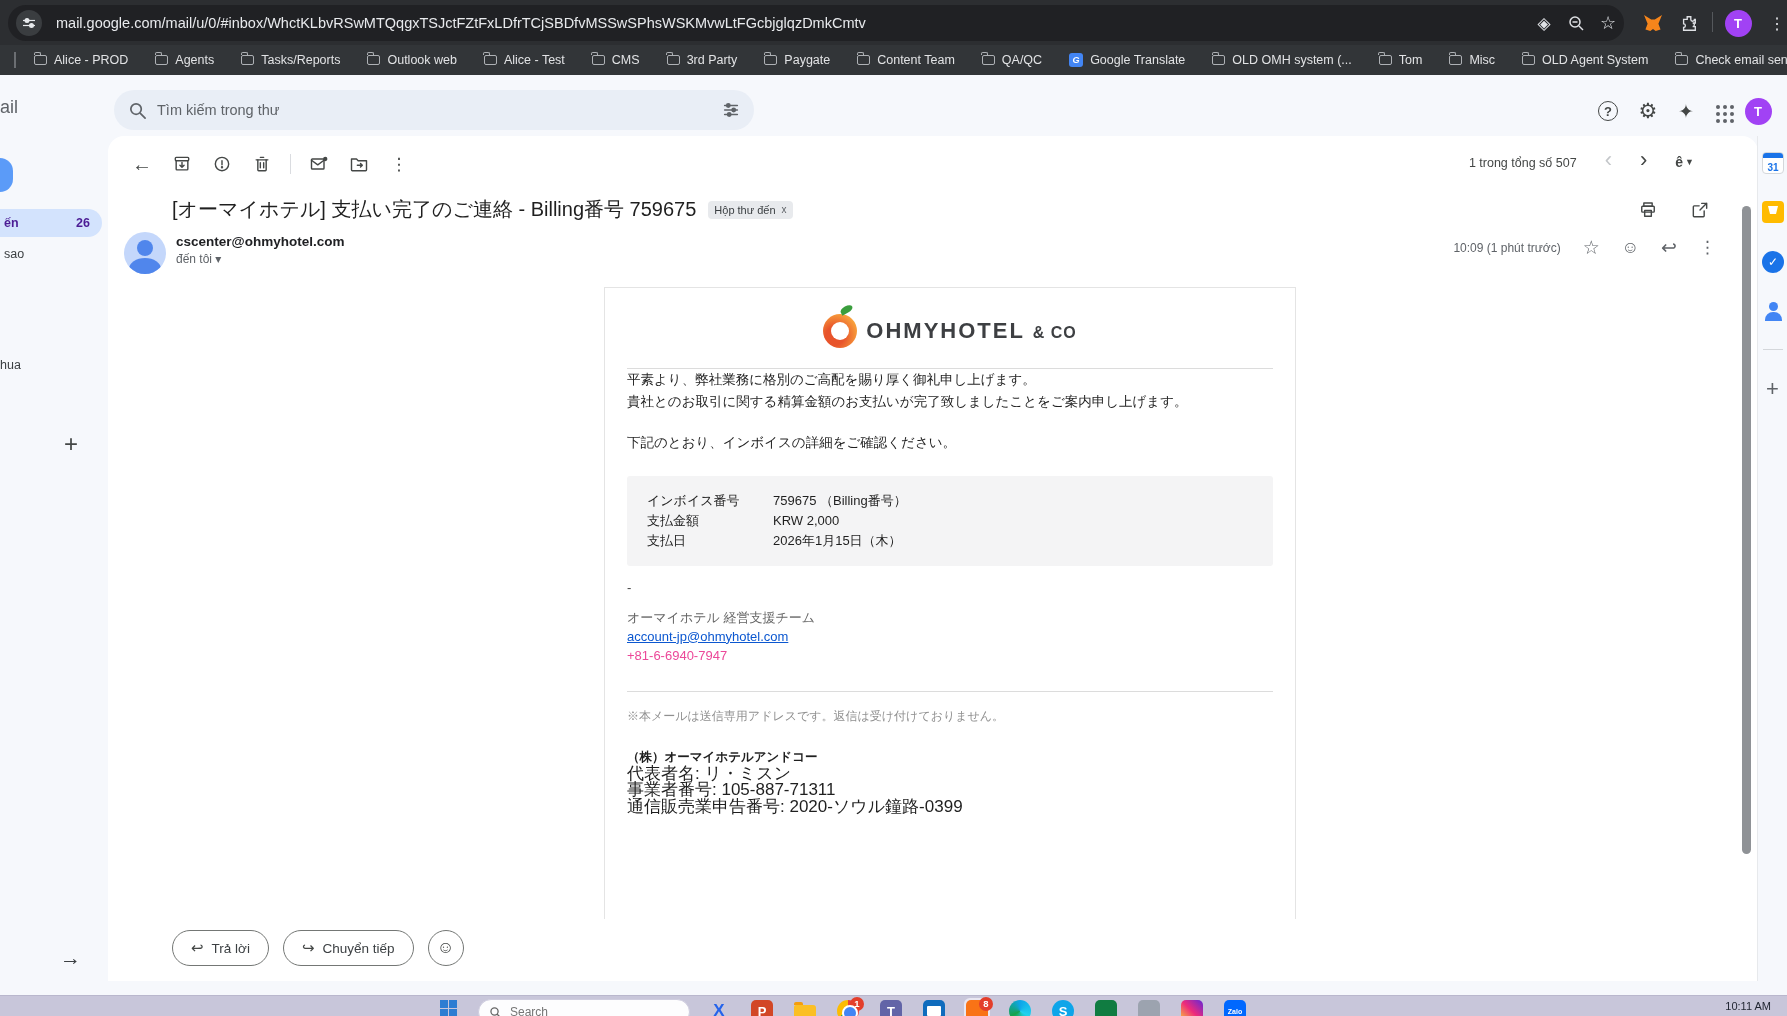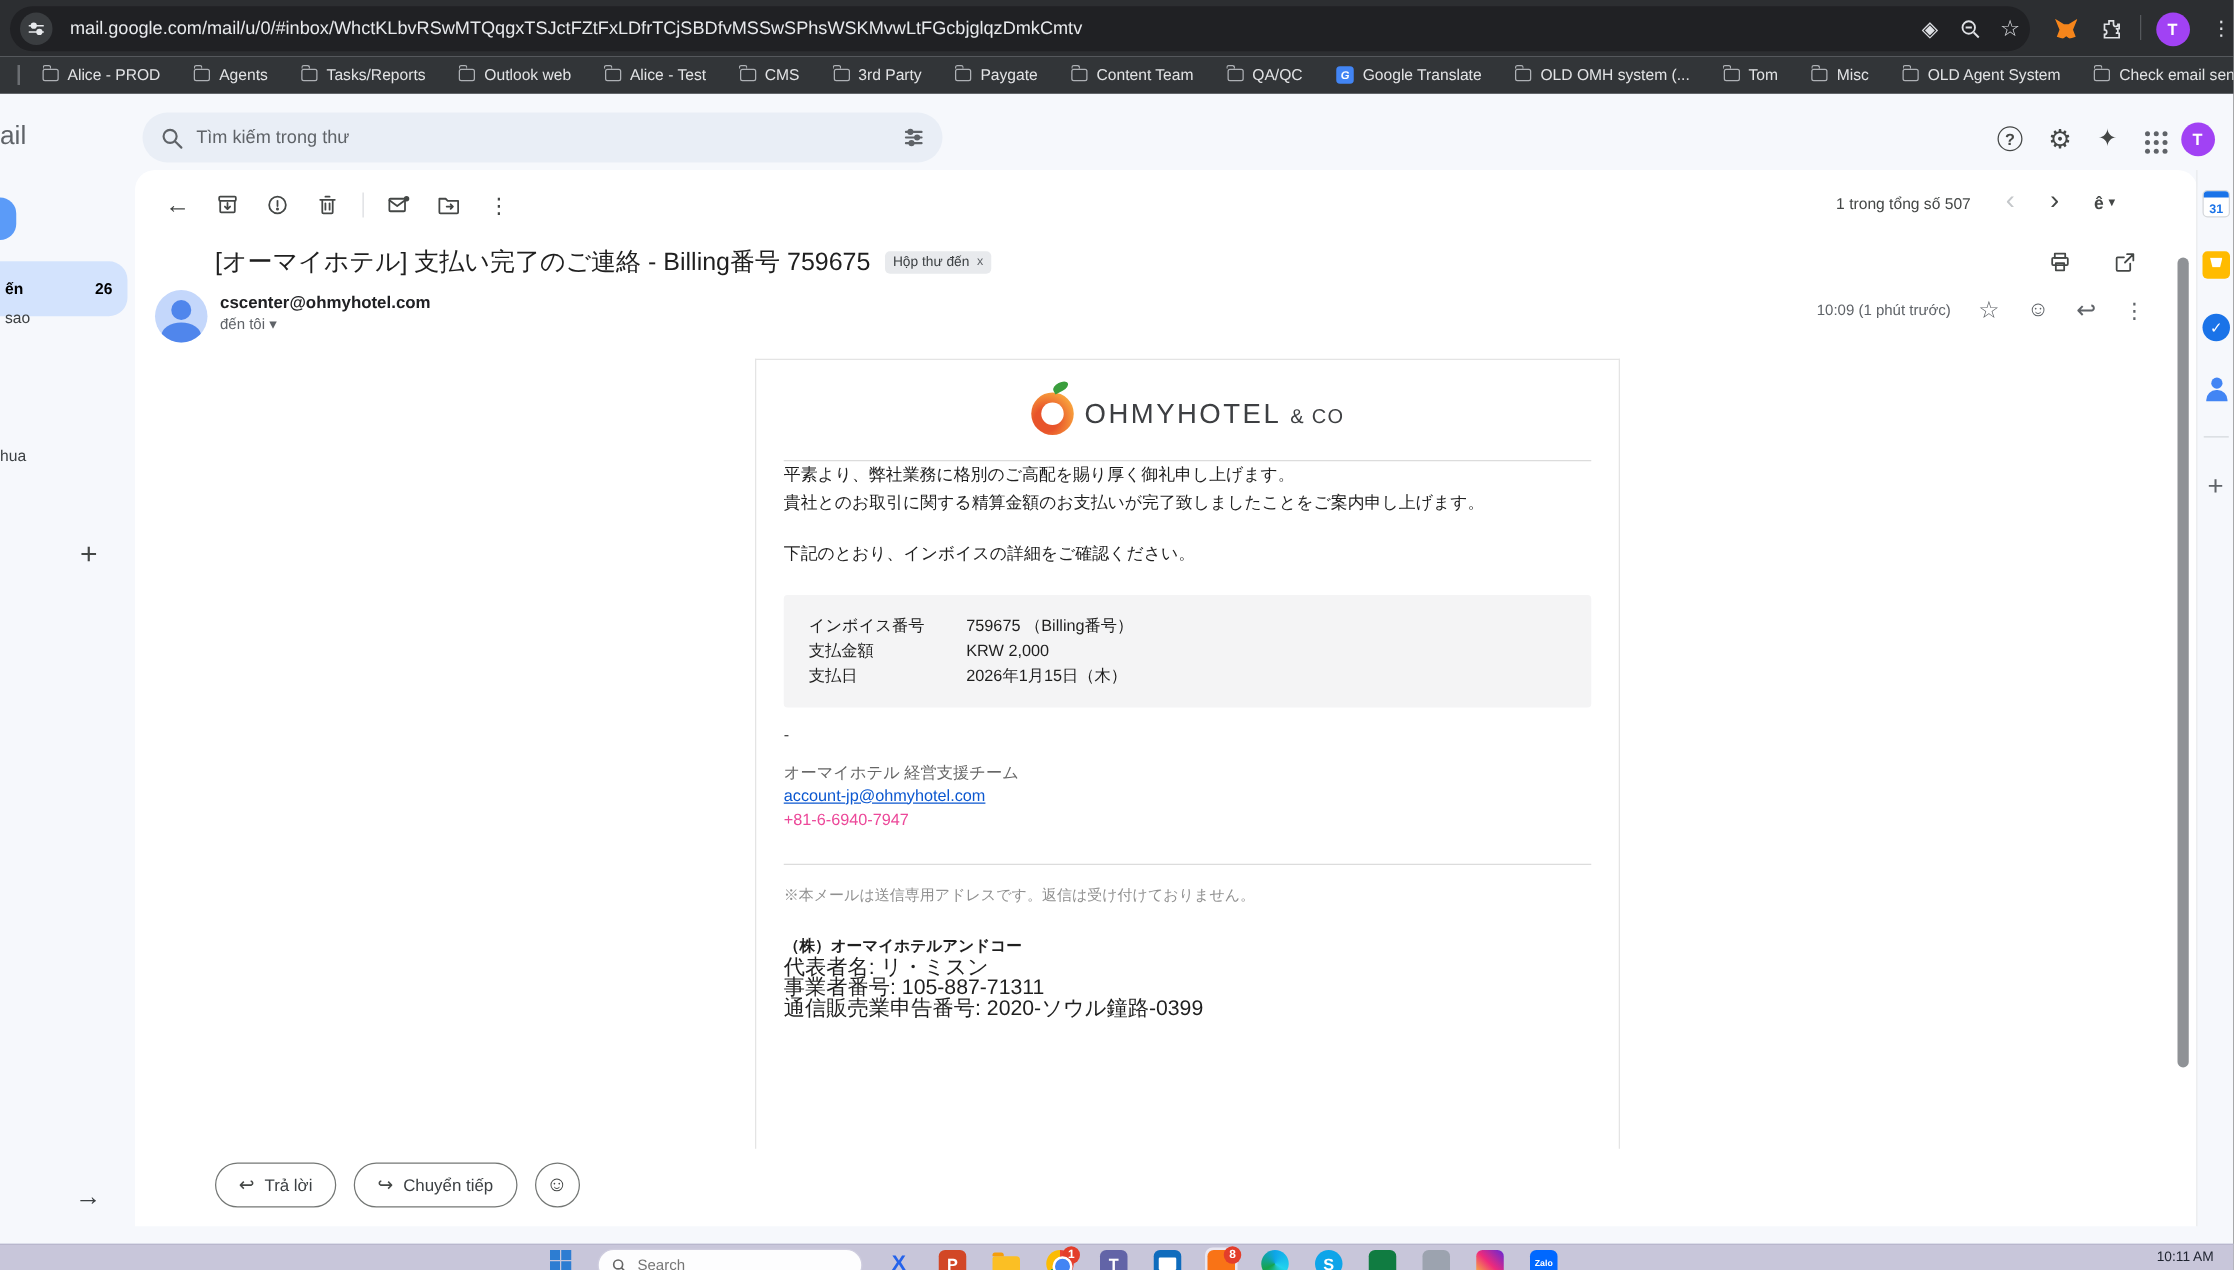--- a/index.html
+++ b/index.html
@@ -27,23 +27,23 @@
 
   
   .gsearch{position:absolute;left:114px;top:90px;width:640px;height:40px;background:#e9eef6;border-radius:22px;display:flex;align-items:center;padding:0 14px;gap:10px}
   .gsearch input{flex:1;border:none;background:transparent;outline:none;font-size:14.5px;color:#202124;font-family:"Liberation Sans",sans-serif}
   .gsearch input::placeholder{color:#5f6368}
   .hicon{position:absolute;top:97px;width:28px;height:28px;display:flex;align-items:center;justify-content:center;color:#444746;cursor:pointer}
   .help-c{width:20px;height:20px;border:1.8px solid #444746;border-radius:50%;font-size:13px;display:flex;align-items:center;justify-content:center;font-weight:bold}
   .grid9{width:4px;height:4px;background:#5f6368;border-radius:50%;box-shadow:7px 0 0 #5f6368,14px 0 0 #5f6368,0 7px 0 #5f6368,7px 7px 0 #5f6368,14px 7px 0 #5f6368,0 14px 0 #5f6368,7px 14px 0 #5f6368,14px 14px 0 #5f6368;margin:-9px 0 0 -9px}
 
   
-  .lnav-word{position:absolute;left:0;top:97px;font-size:21px;color:#5f6368}
+  .lnav-word{position:absolute;left:0;top:97px;font-size:18px;color:#5f6368}
   .compose-blob{position:absolute;left:0;top:158px;width:13px;height:34px;background:#5b9bf8;border-radius:0 17px 17px 0;cursor:pointer}
-  .inbox-pill{position:absolute;left:0;top:209px;width:102px;height:44px;background:#d3e3fd;border-radius:0 15px 15px 0;display:flex;align-items:center;color:#000000;font-size:12.5px;font-weight:bold;padding:0 12px 0 4px;cursor:pointer}
+  .inbox-pill{position:absolute;left:0;top:209px;width:102px;height:28px;background:#d3e3fd;border-radius:0 15px 15px 0;display:flex;align-items:center;color:#4c1d95;font-size:12.5px;font-weight:bold;padding:0 12px 0 4px;cursor:pointer}
   .inbox-pill .cnt{margin-left:auto}
   .lnav-item{position:absolute;font-size:12.5px;color:#3c4043;cursor:pointer}
   .lnav-plus{position:absolute;left:64px;top:430px;font-size:24px;color:#444746;font-weight:300;cursor:pointer}
   .lnav-arrow{position:absolute;left:60px;top:946px;font-size:21px;color:#3c4043;cursor:pointer}
 
   
   .card{position:absolute;left:108px;top:136px;width:1650px;height:845px;background:#fff;border-radius:16px 16px 0 0}
   .tbar{position:absolute;left:14px;top:8px;display:flex;align-items:center}
   .tbtn{width:40px;height:40px;border:none;background:transparent;display:flex;align-items:center;justify-content:center;cursor:pointer;color:#444746}
   .tbtn svg{width:20px;height:20px;stroke:#444746;fill:none;stroke-width:1.7;stroke-linecap:round;stroke-linejoin:round}
@@ -71,21 +71,21 @@
   .msg-right{position:absolute;right:42px;top:100px;display:flex;align-items:center;gap:22px;color:#5f6368}
   .msg-time{font-size:12px;color:#5f6368}
   .gly{font-size:17px;color:#5f6368;cursor:pointer}
 
   
   .emailbox{position:absolute;left:496px;top:151px;width:692px;height:632px;border:1px solid #e4e4e4;border-bottom:none;background:#fff;padding:0 22px;overflow:hidden;color:#1f1f1f}
   .logo-row{margin-top:26px;display:flex;align-items:center;justify-content:center;gap:9px}
   .logo-o{position:relative;width:34px;height:34px;border-radius:50%;background:radial-gradient(circle at 35% 65%,#e8542b 30%,#f8a13c 75%);}
   .logo-o::before{content:"";position:absolute;left:8px;top:8px;width:18px;height:18px;border-radius:50%;background:#fff}
   .logo-o::after{content:"";position:absolute;left:17px;top:-8px;width:13px;height:7px;border-radius:60% 60% 60% 0;background:#3a9e3d;transform:rotate(-28deg)}
-  .logo-t{font-size:22px;font-weight:400;letter-spacing:2px;color:#3d3f42}
+  .logo-t{font-size:22px;font-weight:700;letter-spacing:2px;color:#3d3f42}
   .logo-t small{font-size:16px;letter-spacing:1px}
   .ehr{border:none;border-top:1px solid #dcdcdc;margin-top:20px}
   .jp{font-size:13.5px;line-height:21.5px;color:#1f1f1f}
   .p1{}.p2{margin-top:20px}
   .invbox{margin-top:22px;background:#f4f4f5;border-radius:3px;padding:15px 20px}
   .invrow{display:grid;grid-template-columns:126px auto;font-size:13px;line-height:20px;color:#1f1f1f}
   .p3{margin-top:28px}
   .dash{margin-top:14px;font-size:13px;color:#444}
   .sig-team{margin-top:14px;font-size:13px;color:#666}
   .sig-mail{font-size:13px;line-height:19px}

